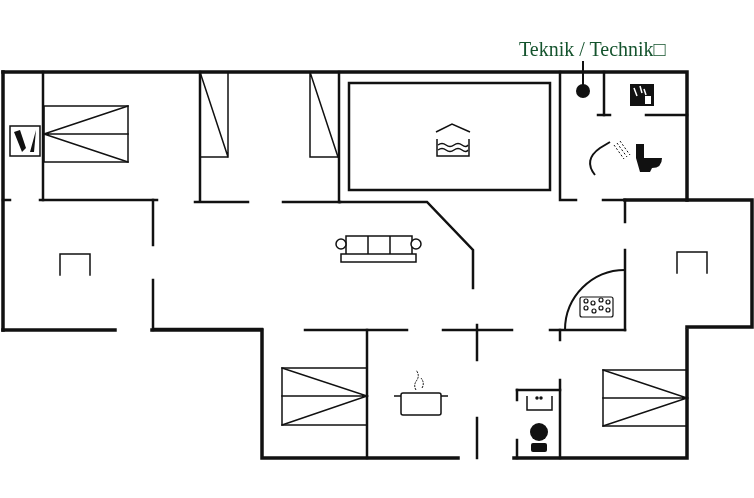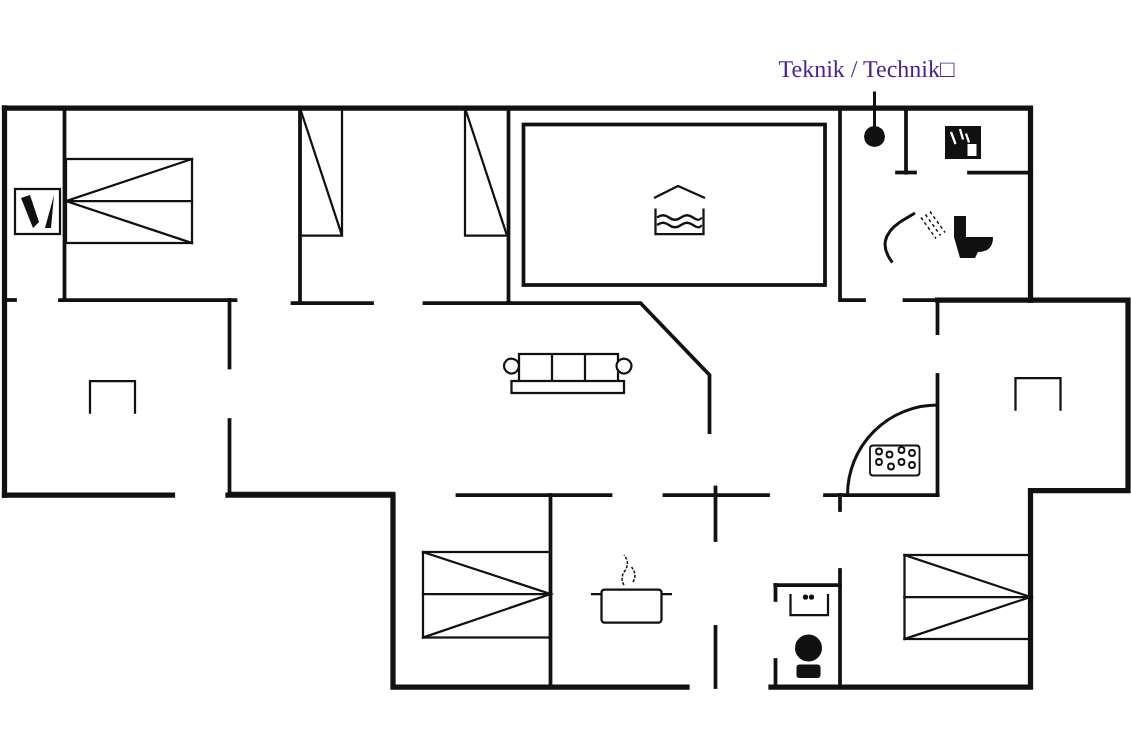--- a/index.html
+++ b/index.html
@@ -1,18 +1,18 @@
 <!DOCTYPE html>
 <html><head>
 <meta charset="utf-8">
 <style>
   html, body { margin:0; padding:0; background:#ffffff; }
   #plan { position:relative; width:754px; height:498px; overflow:hidden; background:#fff; }
   svg { position:absolute; left:0; top:0; }
-  .label { position:absolute; font-family:"Liberation Serif", serif; font-size:16px; color:#4c1d95; white-space:nowrap; }
+  .label { position:absolute; font-family:"Liberation Serif", serif; font-size:20px; color:#14532d; white-space:nowrap; }
 </style>
 </head>
 <body>
 
 <div id="plan">
   <div class="label" style="left:519px; top:38px;">Teknik / Technik□</div>
 
   <svg width="754" height="498" viewBox="0 0 754 498">
     <g stroke="#111" fill="none" stroke-linecap="square">
 

